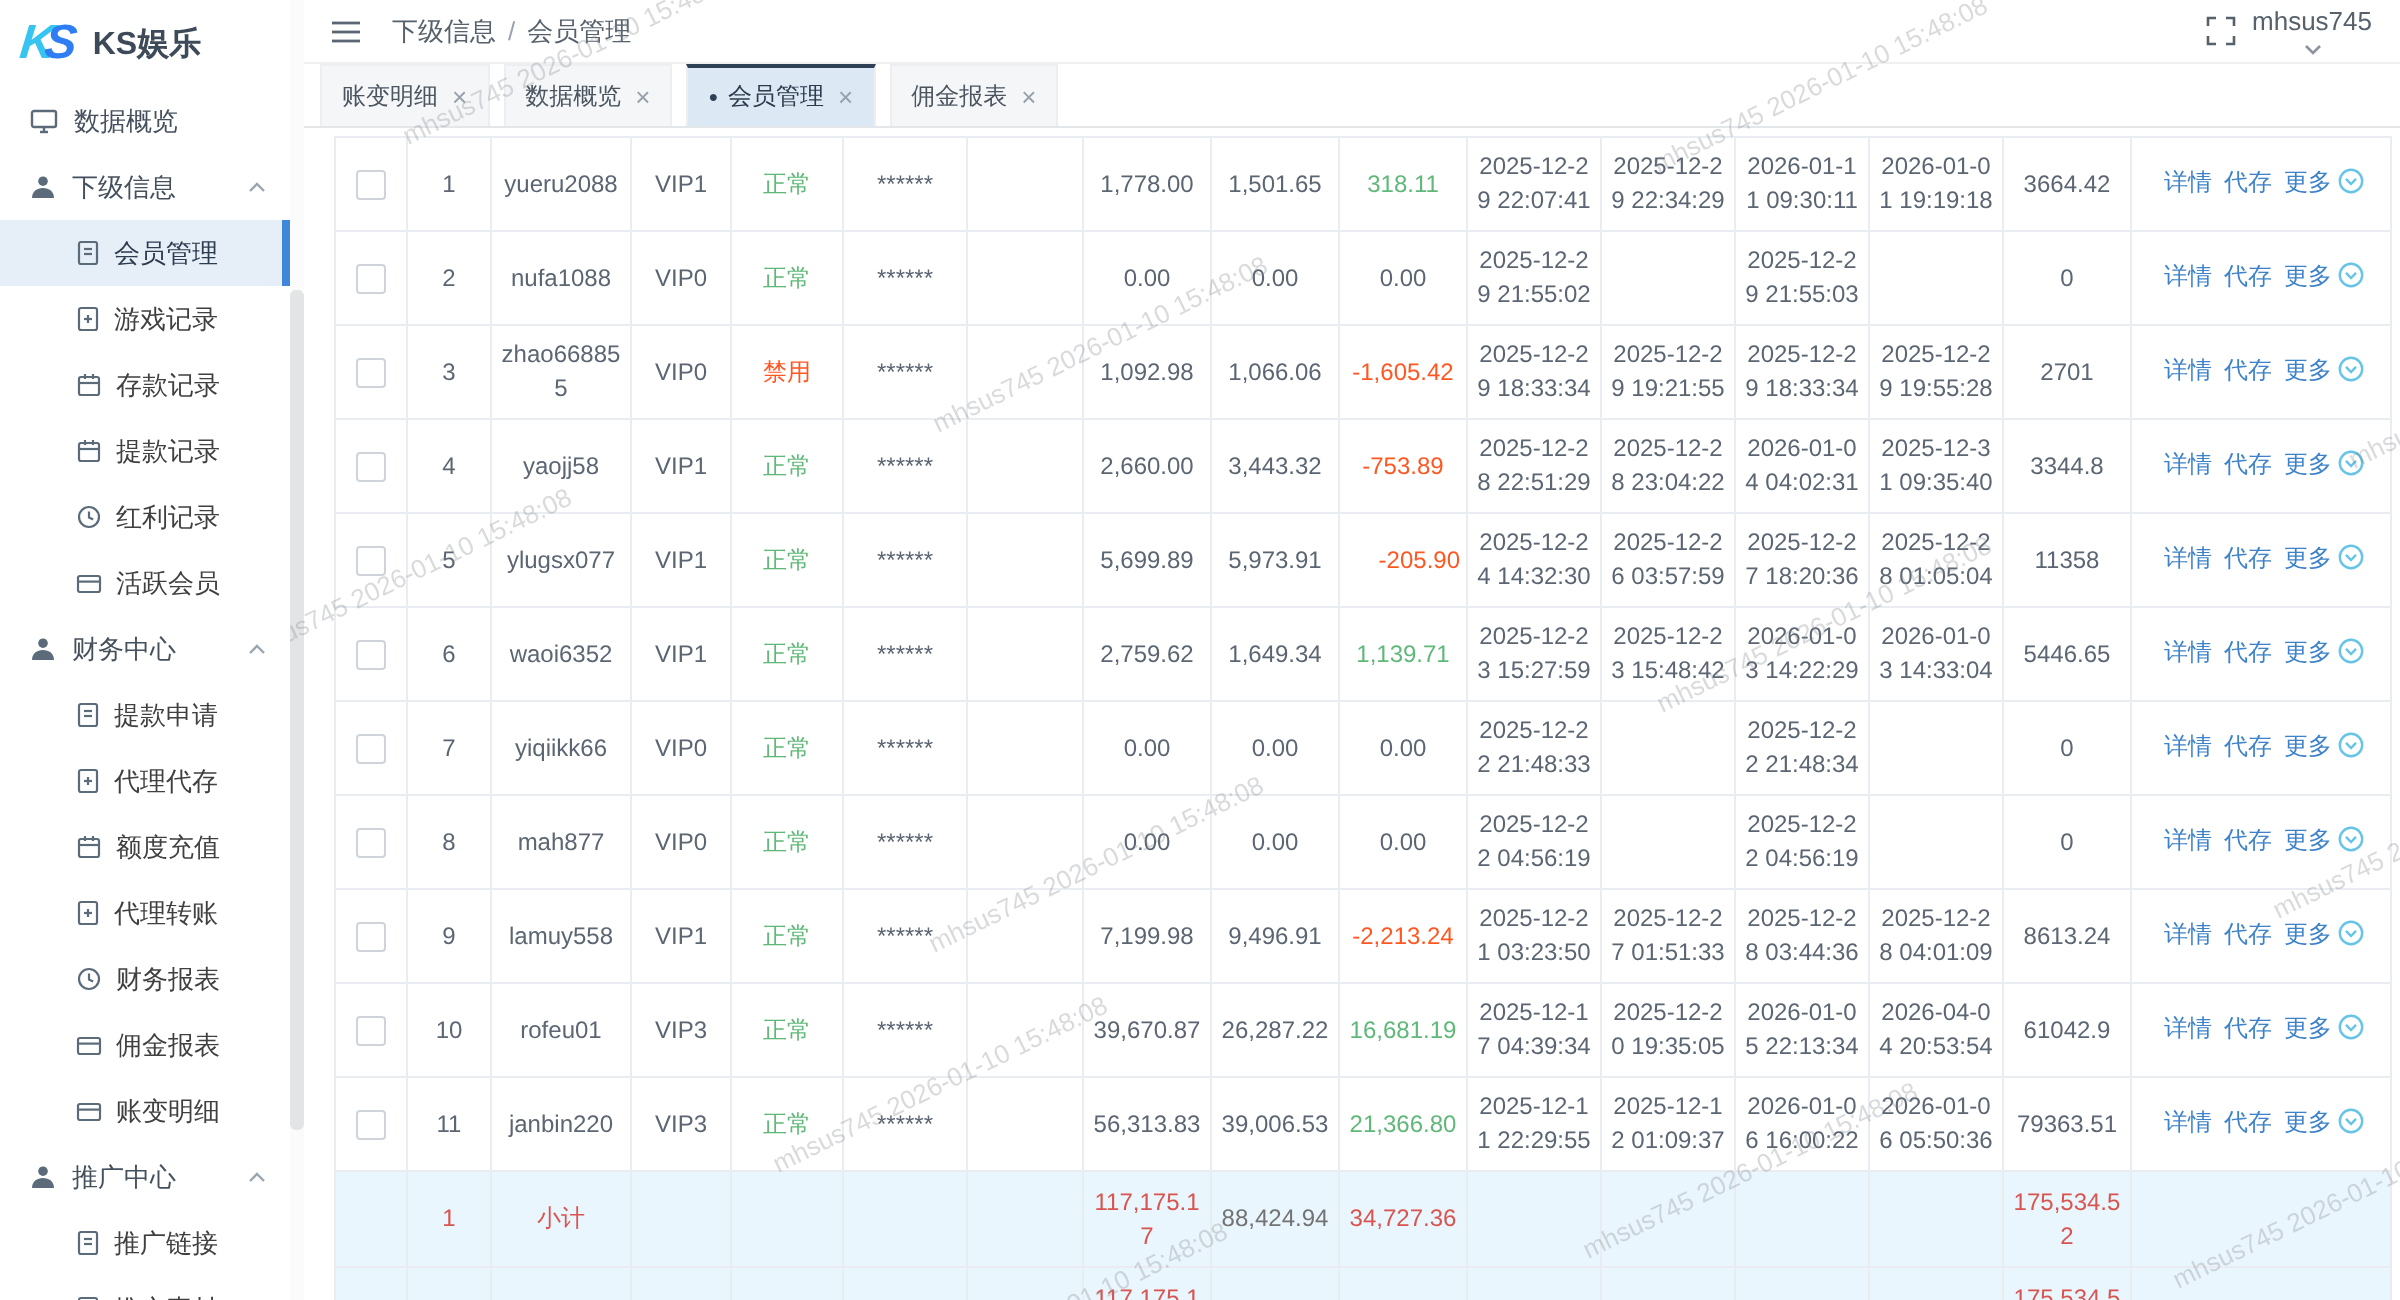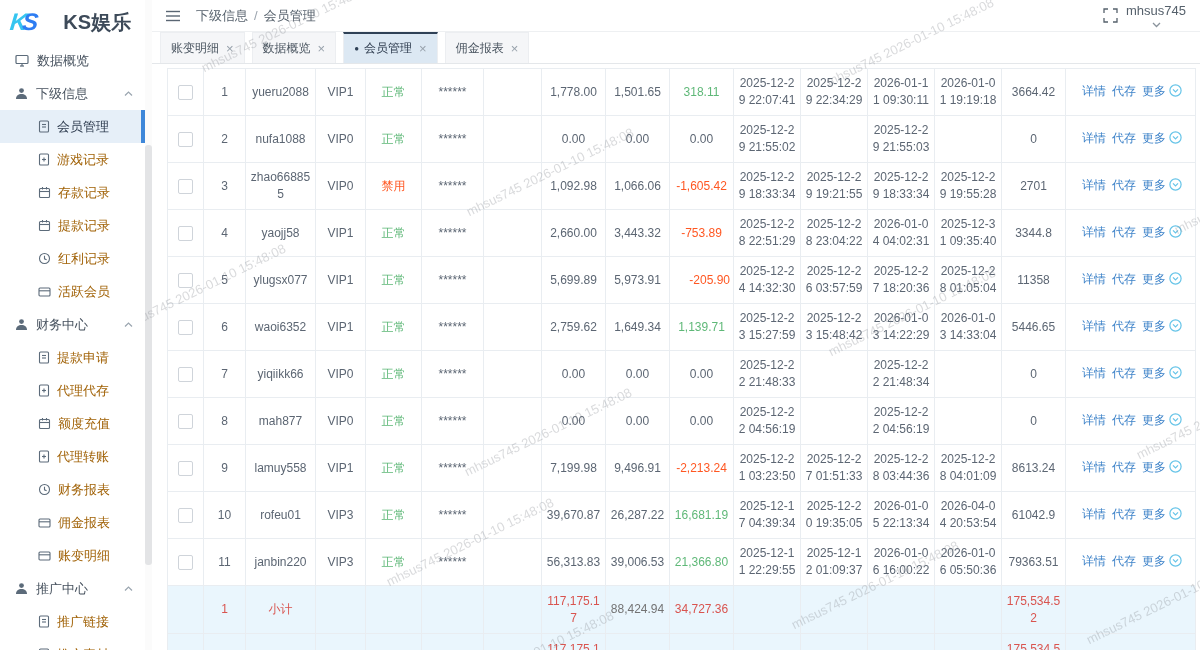--- a/index.html
+++ b/index.html
@@ -7,26 +7,26 @@
     width:1200px;height:650px;overflow:hidden;position:relative;
     background:#fff;font-family:"Liberation Sans",sans-serif;
     -webkit-font-smoothing:antialiased;
   }
   
   .sidebar{position:absolute;left:0;top:0;width:145px;height:650px;background:#fff;z-index:70;}
   .logo-row{height:44px;display:flex;align-items:center;padding-left:10px;}
   .logo-mark{font-style:italic;font-weight:bold;font-size:24px;line-height:1;transform:skewX(-6deg);}
   .logo-k{color:#35c5f0;}
   .logo-s{color:#2e7df2;margin-left:-5px;}
-  .brand{font-size:20px;color:#3d4a59;margin-left:25px;font-weight:bold;}
+  .brand{font-size:16px;color:#3d4a59;margin-left:8px;font-weight:bold;}
   .side-item{height:33px;display:flex;align-items:center;padding-left:15px;font-size:13px;
     color:#45505d;position:relative;cursor:pointer;}
   .side-item .lbl{margin-left:8px;}
   .side-sub{height:33px;display:flex;align-items:center;padding-left:38px;font-size:13px;
-    color:#a16207;position:relative;cursor:pointer;}
+    color:#404040;position:relative;cursor:pointer;}
   .side-sub .lbl{margin-left:7px;}
   .side-sub.active{background:#e6eff8;color:#2d3b4e;}
   .side-sub.active::after{content:"";position:absolute;right:0;top:0;bottom:0;width:4px;background:#3e87d9;}
   .caret{position:absolute;right:12px;top:50%;transform:translateY(-50%);color:#9aa5af;display:flex;}
   .sicon{display:flex;color:#5c6b7a;flex:none;}
   
   .scroll-strip{position:absolute;left:145px;top:0;width:7px;height:650px;background:#fbfbfb;z-index:55;}
   .scroll-thumb{position:absolute;left:0;width:7px;top:145px;height:420px;background:#e3e4e6;border-radius:3px;}
   
   .content{position:absolute;left:152px;top:0;width:1048px;height:650px;}

